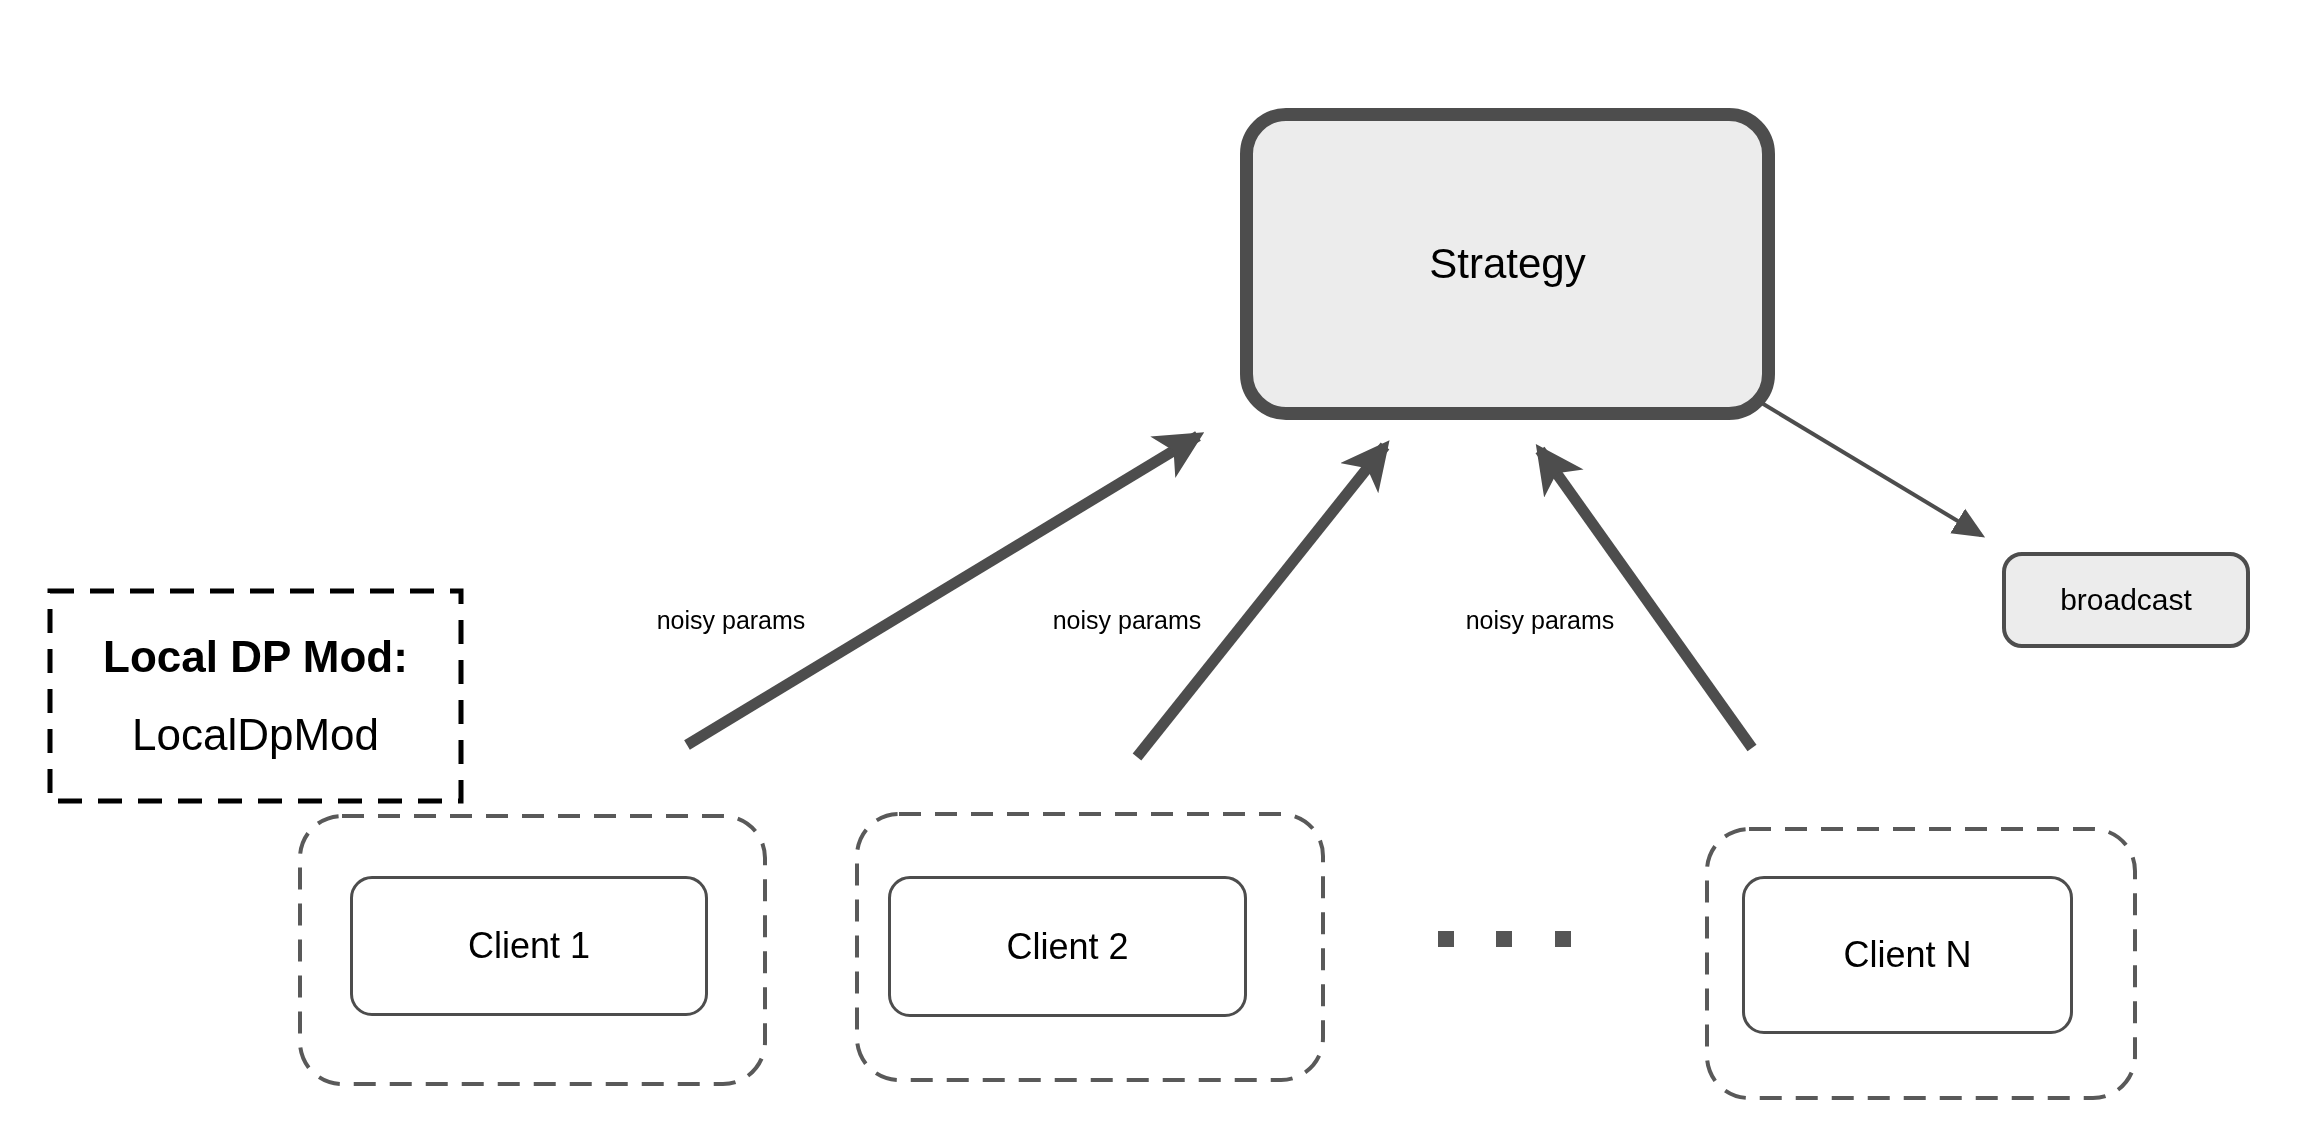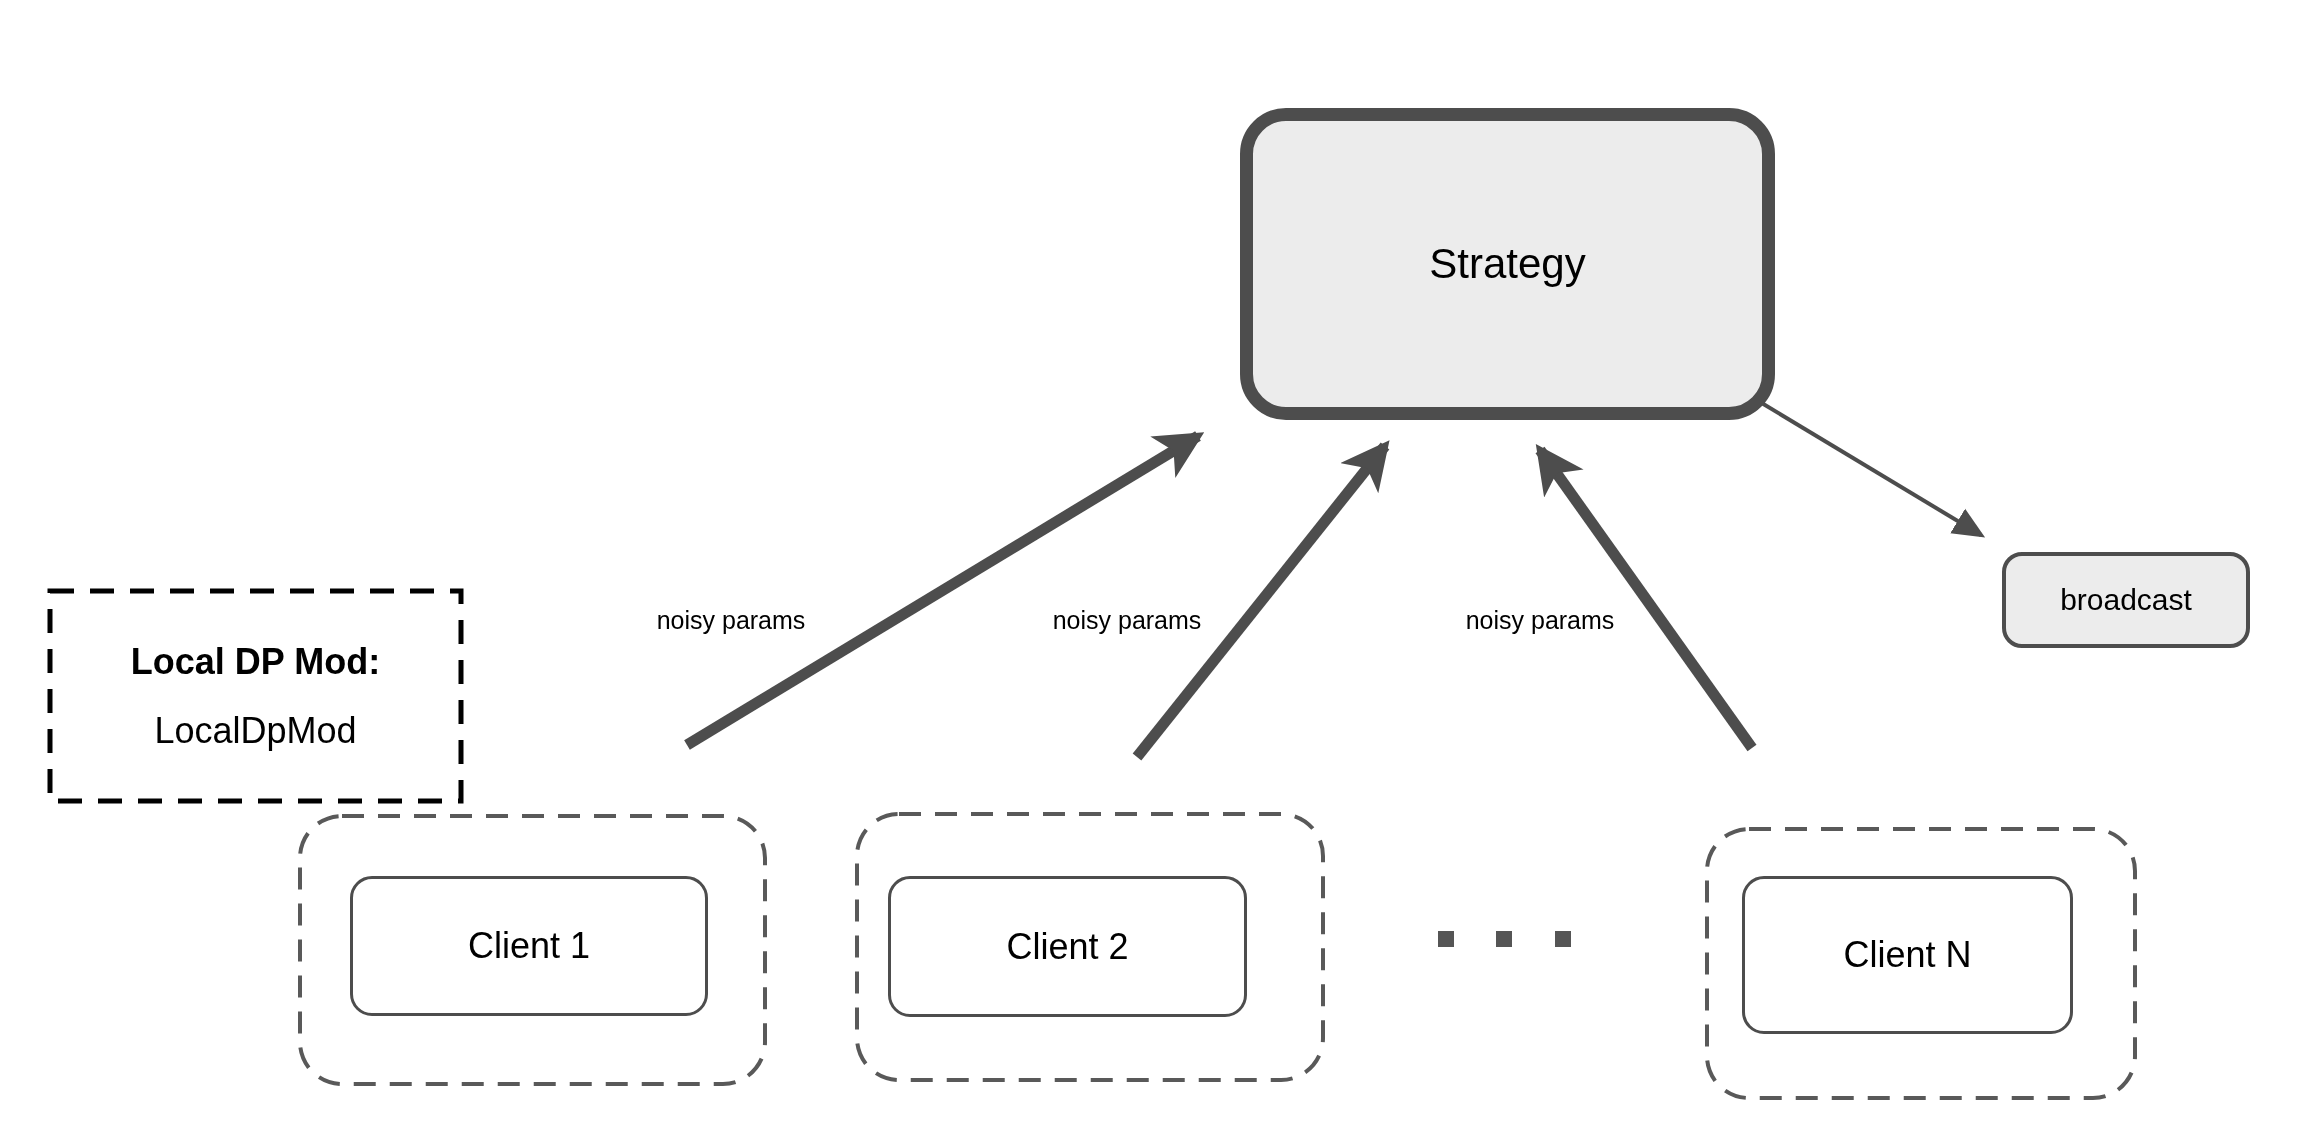--- a/index.html
+++ b/index.html
@@ -70,21 +70,21 @@
     box-sizing: border-box;
     left: 48px;
     top: 589px;
     width: 415px;
     height: 214px;
     display: flex;
     flex-direction: column;
     align-items: center;
     justify-content: center;
     gap: 27px;
-    font-size: 36px;
+    font-size: 44px;
     line-height: 1.15;
     text-align: center;
   }
   .local-dp-title { font-weight: bold; }
 
   .edge-label {
     position: absolute;
     transform: translate(-50%, -50%);
     font-size: 25px;
     white-space: nowrap;

